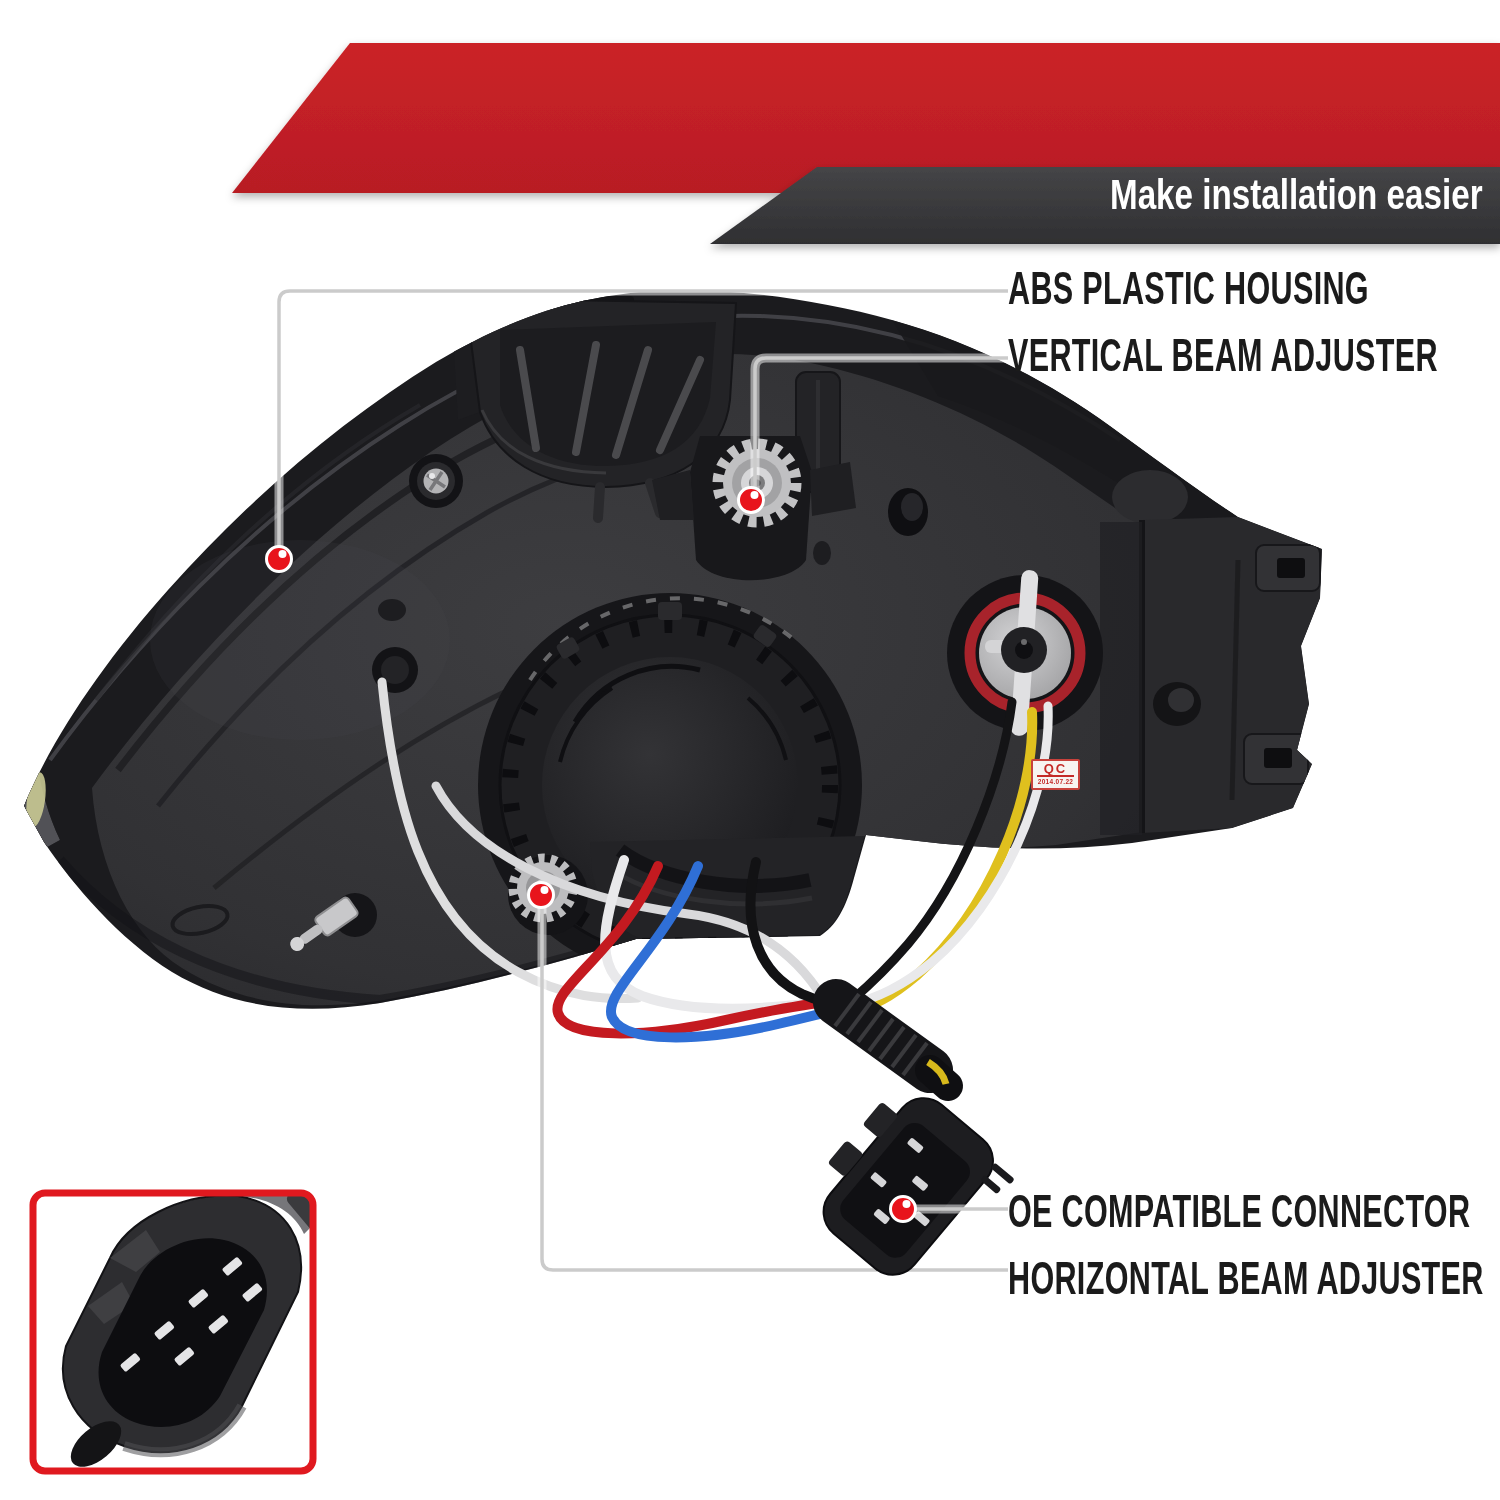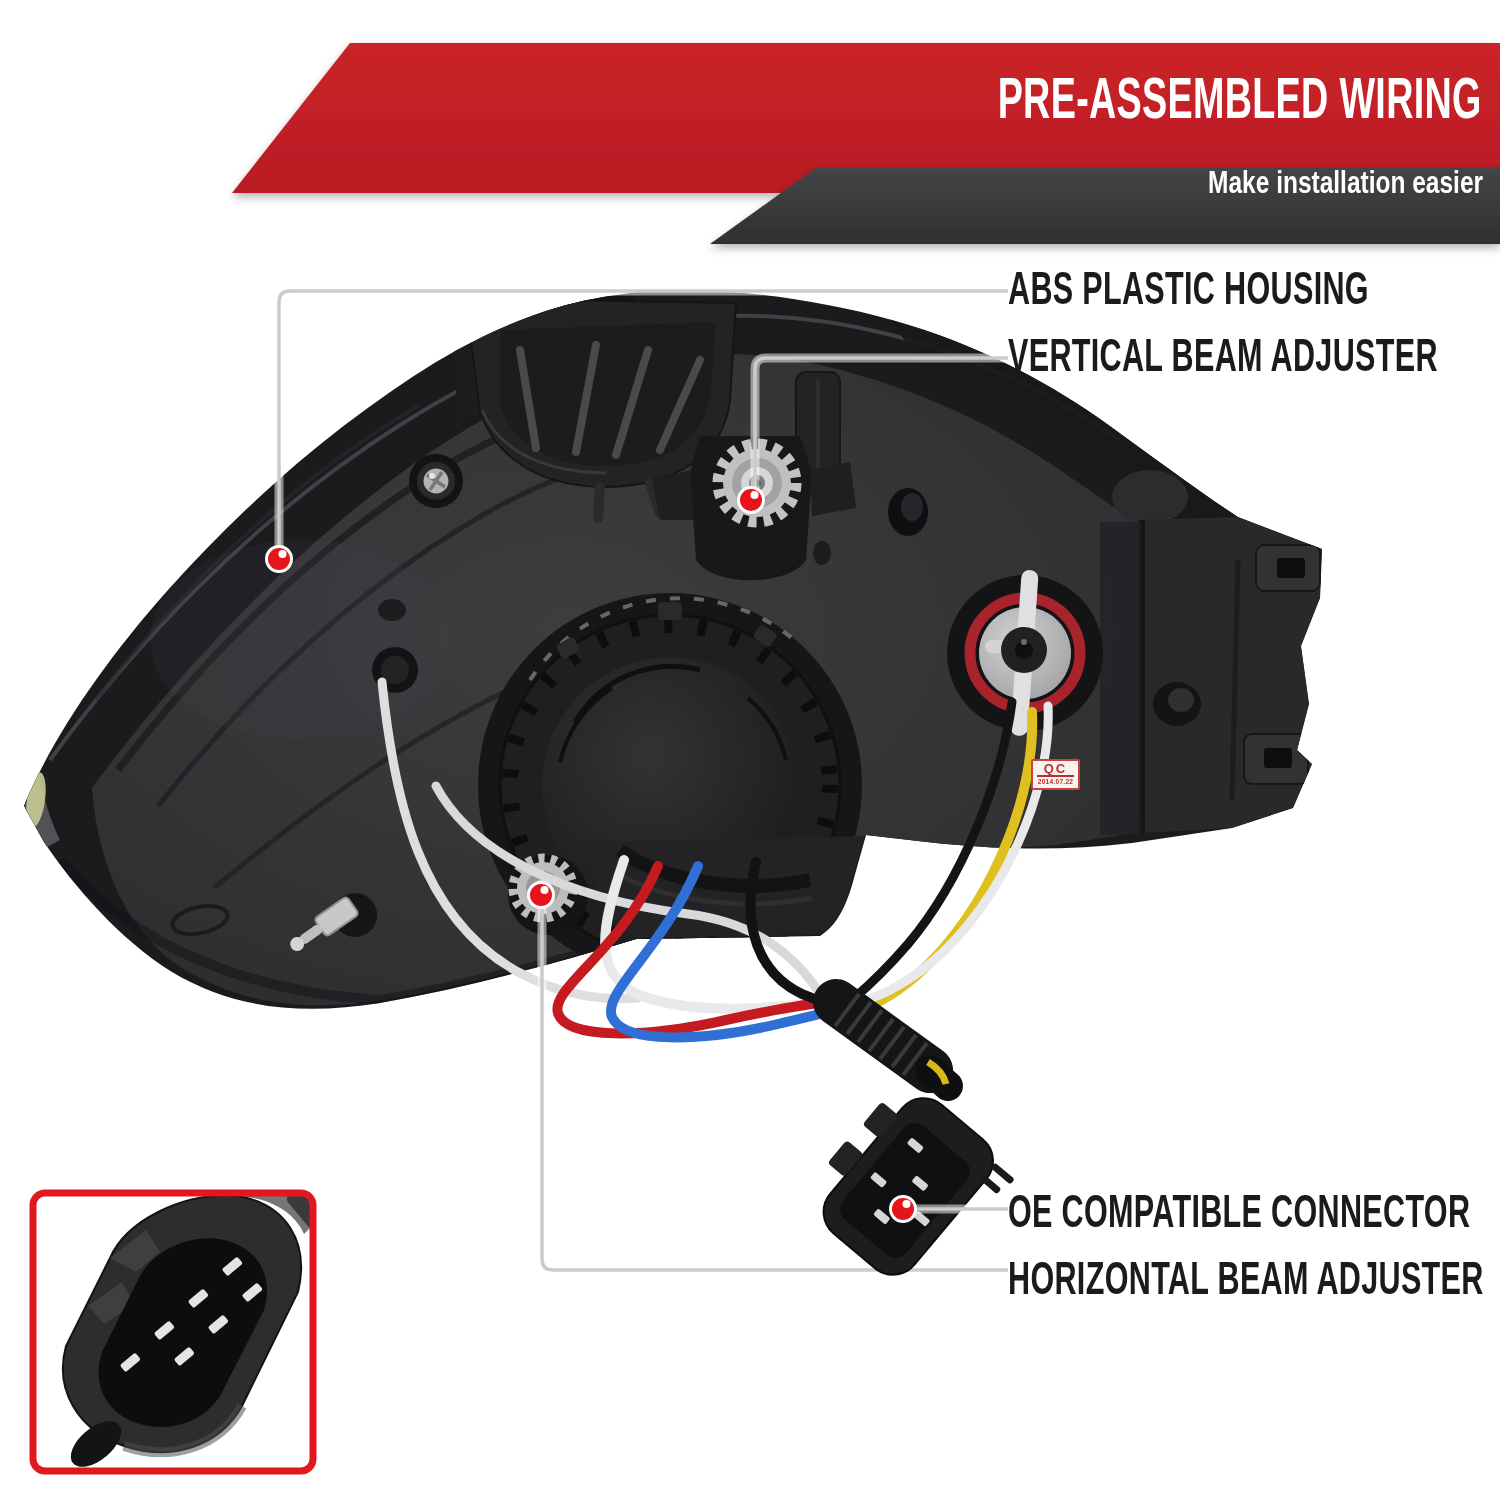--- a/index.html
+++ b/index.html
@@ -4,21 +4,21 @@
 <style>
   html,body{margin:0;padding:0;background:#ffffff;}
   #stage{position:relative;width:1500px;height:1500px;background:#ffffff;overflow:hidden;
          font-family:"Liberation Sans","DejaVu Sans",sans-serif;}
   #stage svg{position:absolute;left:0;top:0;}
   .txt{position:absolute;white-space:nowrap;line-height:1;}
   .cond{display:inline-block;transform-origin:left center;}
   .cond-r{display:inline-block;transform-origin:100% 50%;}
   .banner-title{top:69px;right:18px;font-size:58px;font-weight:bold;color:#ffffff;text-align:right;}
   .banner-title .cond-r{transform:scaleX(0.65);letter-spacing:0.5px;}
-  .banner-sub{top:167px;right:17px;font-size:31px;font-weight:bold;color:#ffffff;text-align:right;}
+  .banner-sub{top:174px;right:17px;font-size:42px;font-weight:bold;color:#ffffff;text-align:right;}
   .banner-sub .cond-r{transform:scaleX(0.79);}
   .callout{left:1008px;font-size:47px;font-weight:bold;color:#1b1b1b;}
   .callout .cond{transform:scaleX(0.65);letter-spacing:0.5px;}
   .co-1{top:264px;}
   .co-2{top:331px;}
   .co-3{top:1187px;}
   .co-4{top:1254px;}
   .qc{position:absolute;left:1031px;top:759px;width:49px;height:31px;box-sizing:border-box;
       background:#f7f4f1;border:2px solid #c8423c;border-radius:2px;padding-top:1px;}
   .qc-title{font-size:13px;font-weight:bold;color:#c42a27;text-align:center;line-height:1;
@@ -303,23 +303,20 @@
         <rect x="208" y="1320" width="20" height="9" rx="2" transform="rotate(-40 218 1324)"></rect>
         <rect x="174" y="1352" width="20" height="9" rx="2" transform="rotate(-40 184 1356)"></rect>
       </g>
       <ellipse cx="96" cy="1444" rx="30" ry="16" fill="#141416" transform="rotate(-40 96 1444)"></ellipse>
       <path d="M 242 1406 C 220 1446,172 1462,124 1446" fill="none" stroke="#515154" stroke-width="10" opacity="0.55"></path>
     </g>
     <rect x="33" y="1193" width="280" height="278" rx="12" fill="none" stroke="#e0191f" stroke-width="7"></rect>
   </g>
 </svg>
 
-  <div class="txt banner-title">
-    <span class="cond-r">PRE-ASSEMBLED WIRING</span>
-  </div>
   <div class="txt banner-sub">
     <span class="cond-r">Make installation easier</span>
   </div>
 
   <div class="txt callout co-1">
     <span class="cond">ABS PLASTIC HOUSING</span>
   </div>
   <div class="txt callout co-2">
     <span class="cond">VERTICAL BEAM ADJUSTER</span>
   </div>

